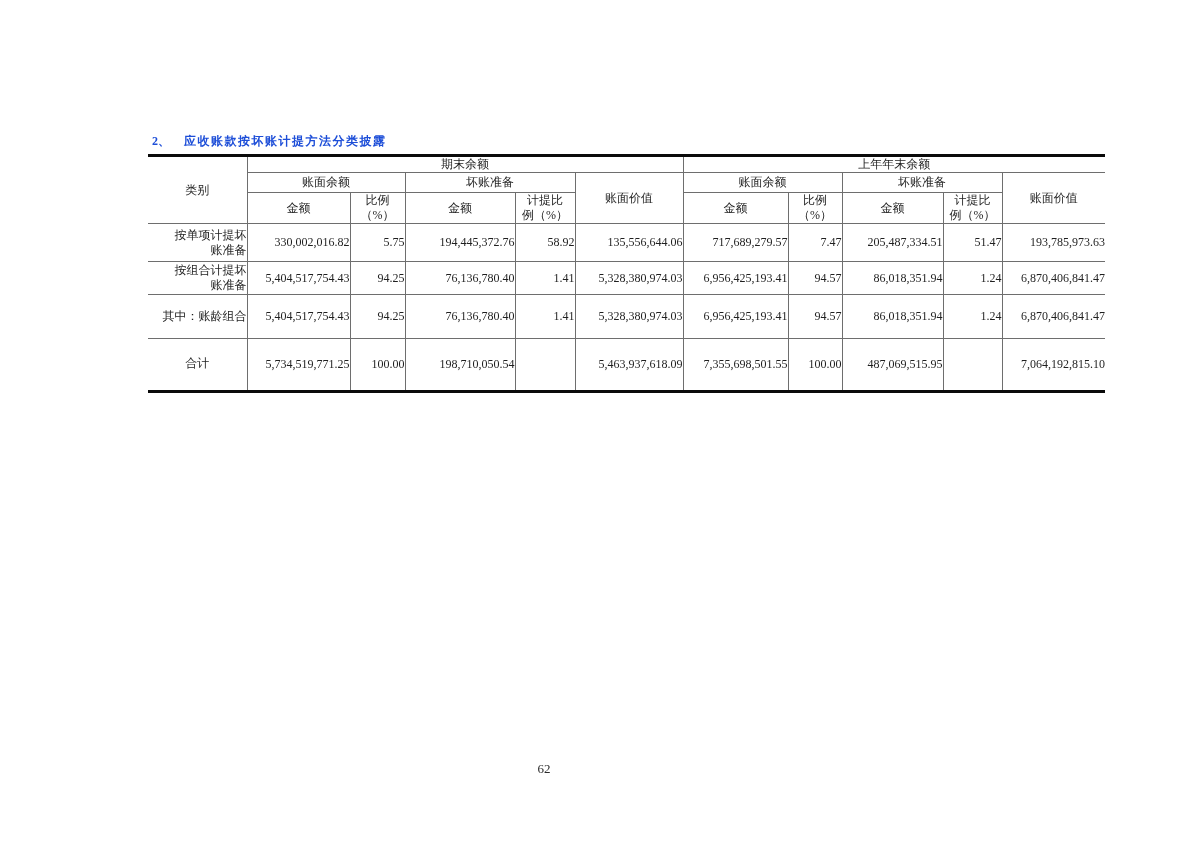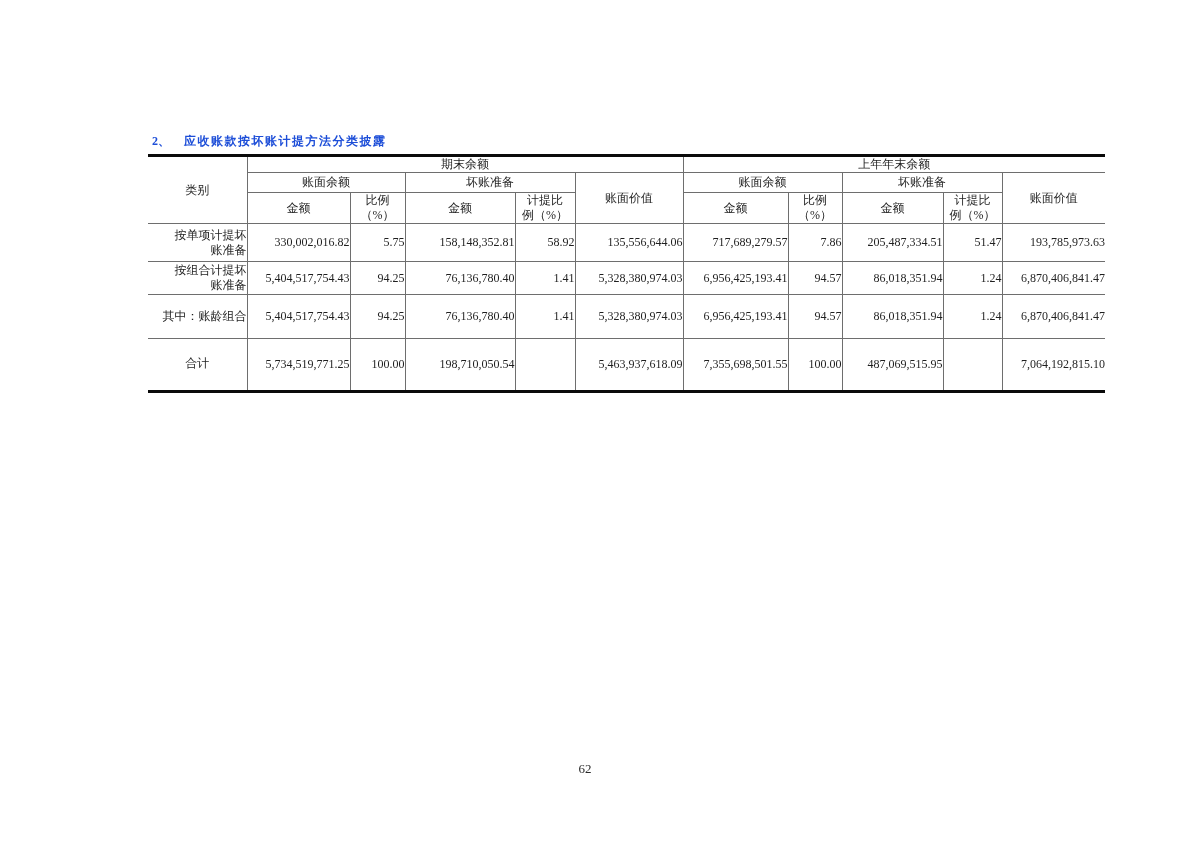--- a/index.html
+++ b/index.html
@@ -24,21 +24,21 @@
   }
   table.disclosure tr > *:first-child{border-left:none;}
   table.disclosure tr > *:last-child{border-right:none;}
   th.center,td.center{text-align:center;}
   td.num{text-align:right;padding-right:6px;font-variant-numeric:tabular-nums;}
   td.cat{text-align:right;padding-left:6px;white-space:pre-line;}
   td.cat-center{text-align:center;font-family:Liberation Mono, monospace;}
   th.wrap{white-space:pre-line;}
   .pagenum{
     position:absolute;top:761px;left:0;width:1088px;text-align:center;
-    font-size:13px;color:#2a2a2a;margin-left:41px;
+    font-size:13px;color:#2a2a2a;
   }
 </style>
 </head>
 <body>
 
 <div class="heading">
   <span class="sec-num">2、</span><span>应收账款按坏账计提方法分类披露</span>
 </div>
 
 <table class="disclosure">
@@ -81,25 +81,25 @@
 （%）</th>
     <th class="center">金额</th>
     <th class="center wrap">计提比
 例（%）</th>
   </tr>
   <tr style="height:38px">
     <td class="cat">按单项计提坏
 账准备</td>
     <td class="num">330,002,016.82</td>
     <td class="num">5.75</td>
-    <td class="num">158,148,352.81</td>
+    <td class="num">194,445,372.76</td>
     <td class="num">58.92</td>
     <td class="num">135,556,644.06</td>
     <td class="num">717,689,279.57</td>
-    <td class="num">7.86</td>
+    <td class="num">7.47</td>
     <td class="num">205,487,334.51</td>
     <td class="num">51.47</td>
     <td class="num">193,785,973.63</td>
   </tr>
   <tr style="height:33px">
     <td class="cat">按组合计提坏
 账准备</td>
     <td class="num">5,404,517,754.43</td>
     <td class="num">94.25</td>
     <td class="num">76,136,780.40</td>

